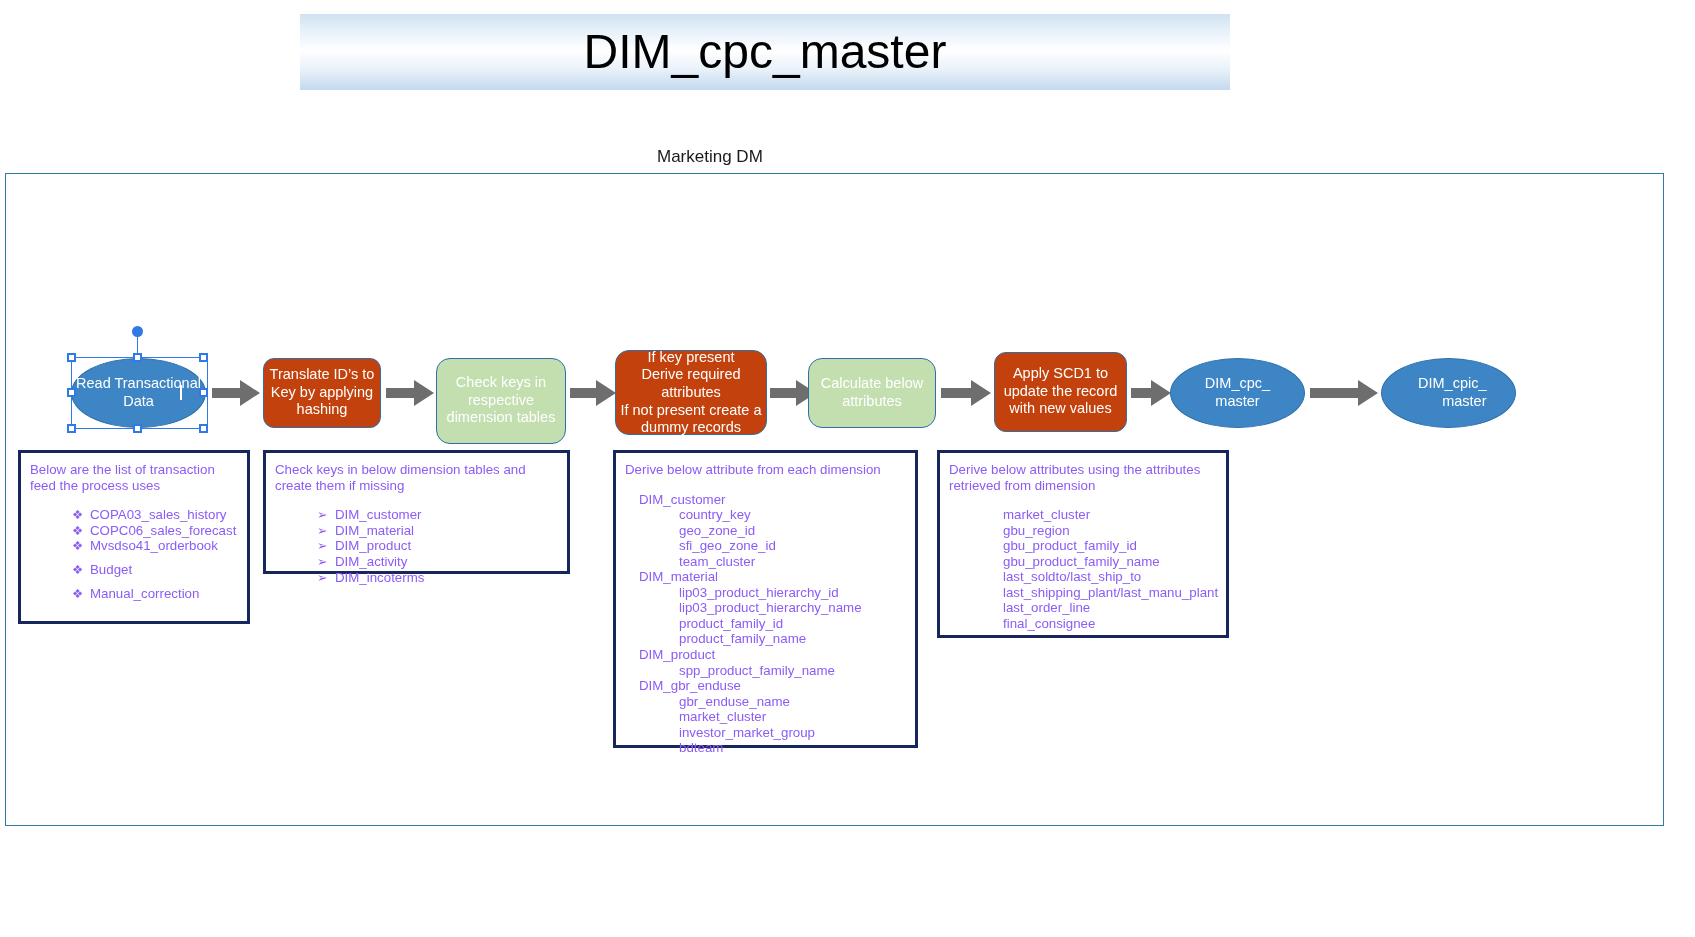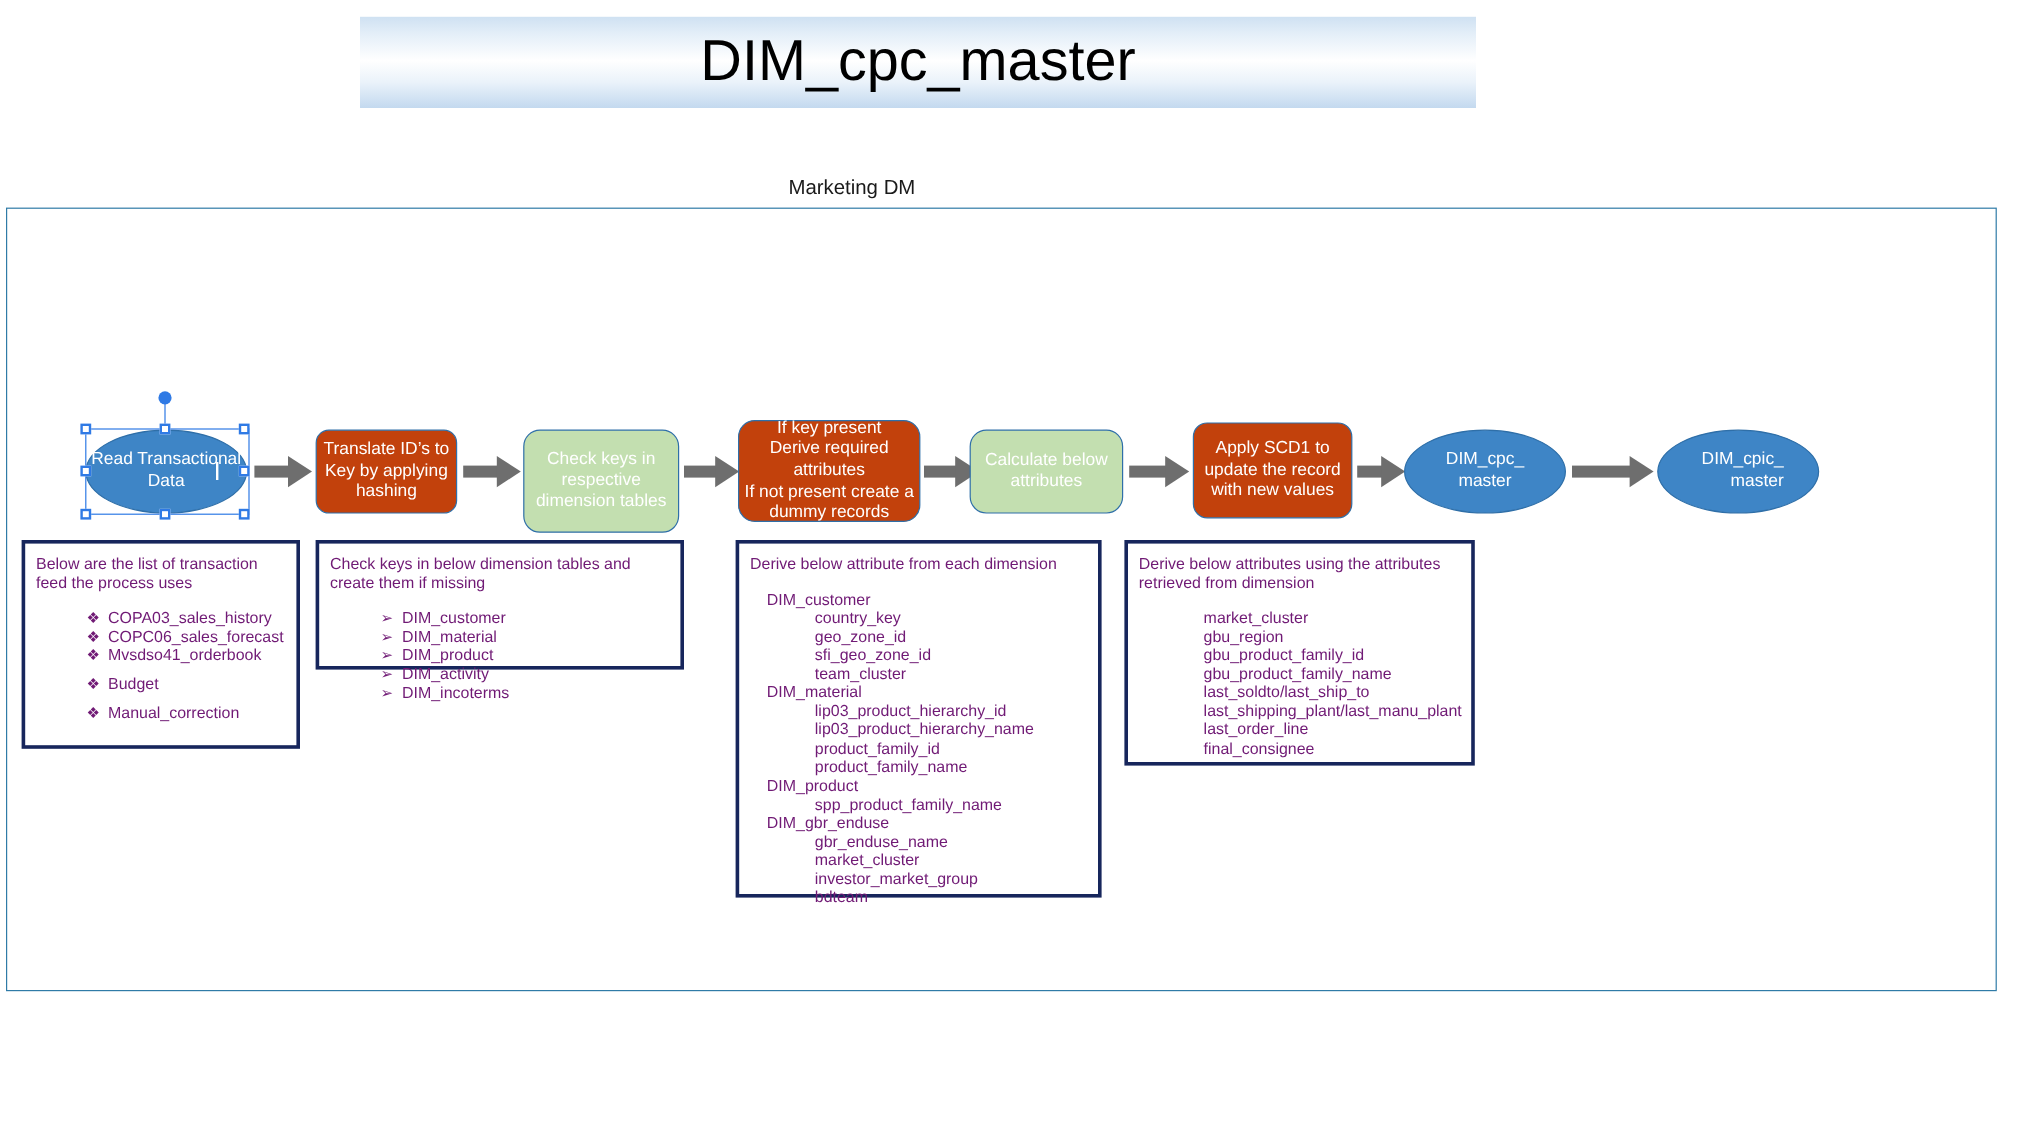--- a/index.html
+++ b/index.html
@@ -145,21 +145,21 @@
     height: 15px;
     background: #ffffff;
   }
 
   
   .note {
     position: absolute;
     box-sizing: border-box;
     border: 3px solid #17265c;
     background: #ffffff;
-    color: #701a75;
+    color: #8b5cf6;
     font-size: 13.3px;
     line-height: 1.17;
     padding: 9px 8px 6px 9px;
   }
   .note .hdr { white-space: pre-line; }
   .note ul {
     margin: 14px;
     padding: 0;
     list-style: none;
   }
@@ -299,21 +299,21 @@
           <span class="btext">Budget</span>
         </li>
         <div class="gap"></div>
         <li>
           <span class="bullet">❖</span>
           <span class="btext">Manual_correction</span>
         </li>
       </ul>
   </div>
 
-  <div class="note" style="left:263px; top:450px; width:307px; height:108px;">
+  <div class="note" style="left:263px; top:450px; width:307px; height:124px;">
     <div class="hdr">Check keys in below dimension tables and create them if missing</div>
     <ul id="list-note1">
         <li>
           <span class="bullet">➢</span>
           <span class="btext">DIM_customer</span>
         </li>
         <li>
           <span class="bullet">➢</span>
           <span class="btext">DIM_material</span>
         </li>

